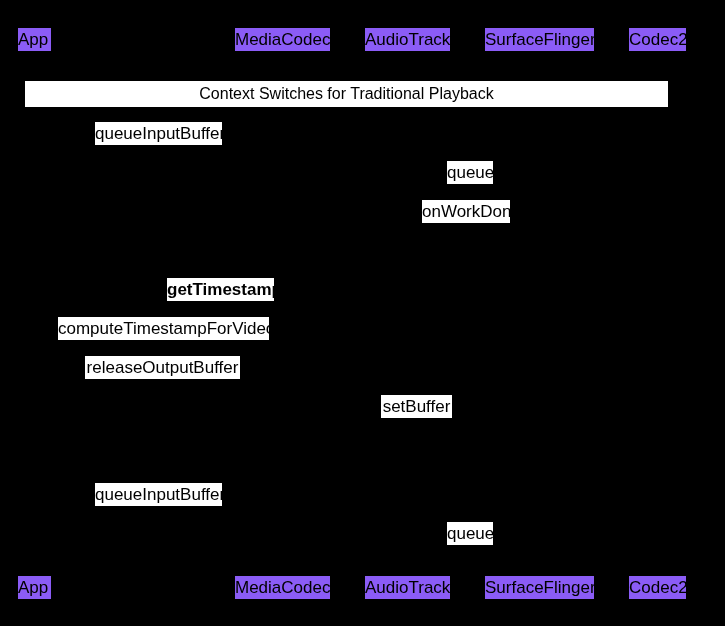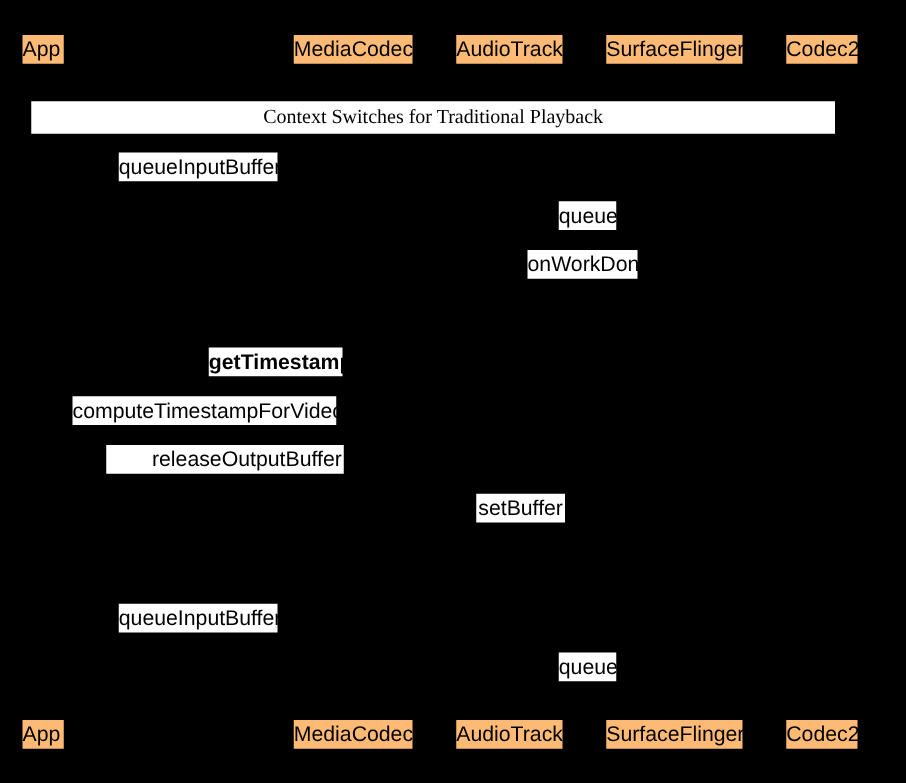--- a/index.html
+++ b/index.html
@@ -18,41 +18,41 @@
     position: absolute;
     left: 0;
     top: 0;
     width: 725px;
     height: 626px;
     background: #000000;
   }
   
   .lifeline-label {
     position: absolute;
-    background: #fdba74;
+    background: #8b5cf6;
     color: #000000;
     font-size: 17px;
     line-height: 23px;
     height: 23px;
     white-space: nowrap;
     letter-spacing: 0px;
     font-family: "Liberation Sans", sans-serif;
   }
   
   .section-bar {
     position: absolute;
     background: #ffffff;
     color: #000000;
     display: flex;
     align-items: center;
     justify-content: center;
     font-size: 16px;
     line-height: 20px;
     white-space: nowrap;
-    font-family: Liberation Serif, serif;
+    font-family: Liberation Sans, sans-serif;
   }
   
   .message-label {
     position: absolute;
     background: #ffffff;
     color: #000000;
     font-size: 17px;
     line-height: 23px;
     height: 23px;
     white-space: nowrap;
@@ -68,21 +68,21 @@
     <div class="lifeline-label" style="left: 235px; top: 28px; width: 95px;">MediaCodec</div>
     <div class="lifeline-label" style="left: 365px; top: 28px; width: 85px;">AudioTrack</div>
     <div class="lifeline-label" style="left: 485px; top: 28px; width: 109px;">SurfaceFlinger</div>
     <div class="lifeline-label" style="left: 629px; top: 28px; width: 57px;">Codec2</div>
     <div class="section-bar" style="left: 25px; top: 81px; width: 643px; height: 26px;">Context Switches for Traditional Playback</div>
     <div class="message-label" style="left: 95px; top: 122px; width: 127px;">queueInputBuffer</div>
     <div class="message-label" style="left: 447px; top: 161px; width: 46px;">queue</div>
     <div class="message-label" style="left: 422px; top: 200px; width: 88px;">onWorkDone</div>
     <div class="message-label" style="left: 167px; top: 278px; width: 107px; font-weight: bold;">getTimestamp</div>
     <div class="message-label" style="left: 58px; top: 317px; width: 211px;">computeTimestampForVideo</div>
-    <div class="message-label" style="left: 85px; top: 356px; width: 155px; padding-left: 35px;">releaseOutputBuffer</div>
+    <div class="message-label" style="left: 85px; top: 356px; width: 155px;">releaseOutputBuffer</div>
     <div class="message-label" style="left: 381px; top: 395px; width: 71px;">setBuffer</div>
     <div class="message-label" style="left: 95px; top: 483px; width: 127px;">queueInputBuffer</div>
     <div class="message-label" style="left: 447px; top: 522px; width: 46px;">queue</div>
     <div class="lifeline-label" style="left: 18px; top: 576px; width: 33px;">App</div>
     <div class="lifeline-label" style="left: 235px; top: 576px; width: 95px;">MediaCodec</div>
     <div class="lifeline-label" style="left: 365px; top: 576px; width: 85px;">AudioTrack</div>
     <div class="lifeline-label" style="left: 485px; top: 576px; width: 109px;">SurfaceFlinger</div>
     <div class="lifeline-label" style="left: 629px; top: 576px; width: 57px;">Codec2</div>
   </div>
 

